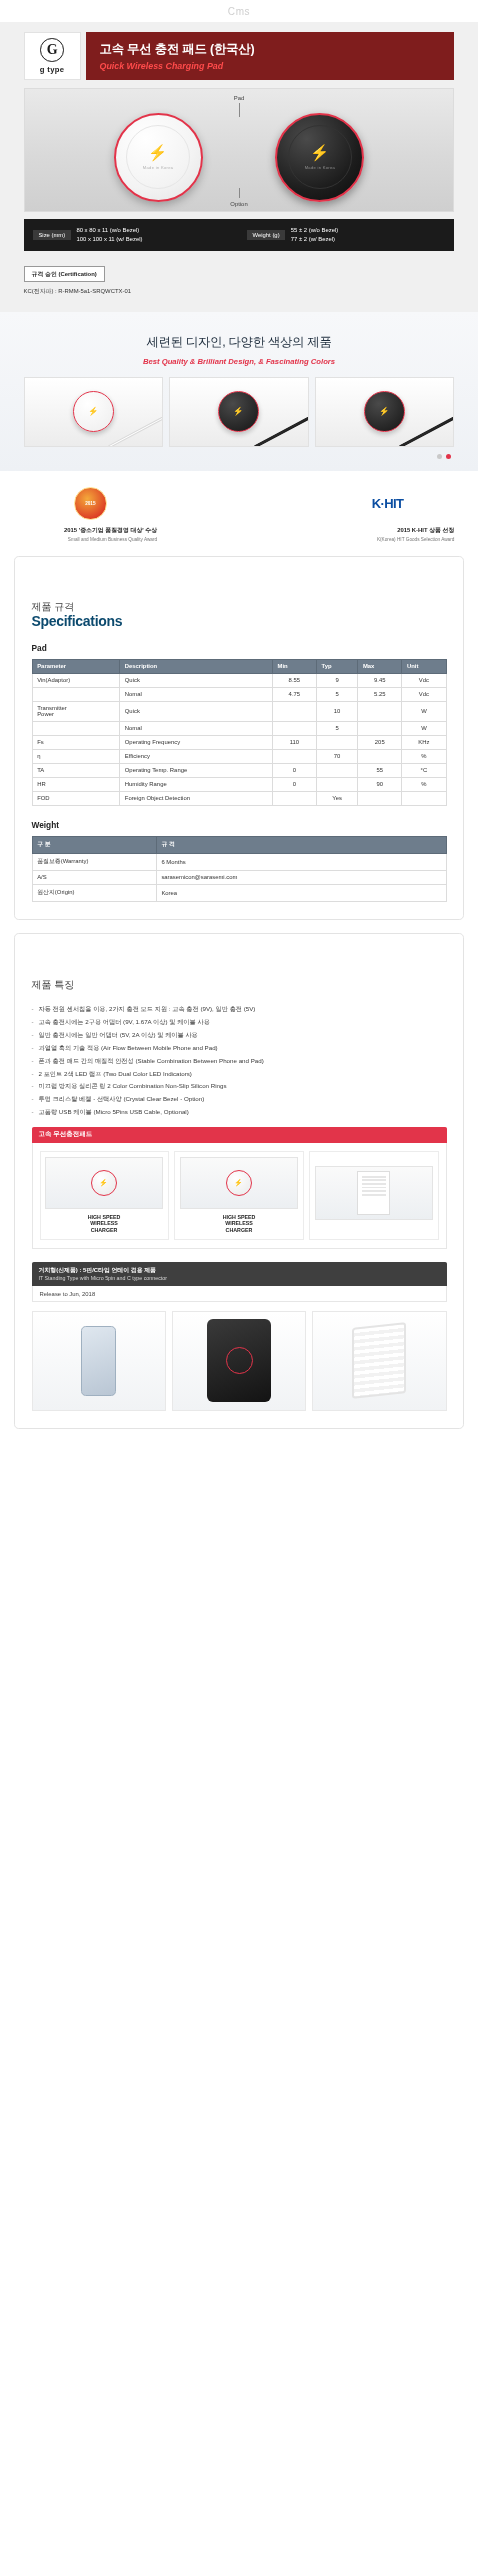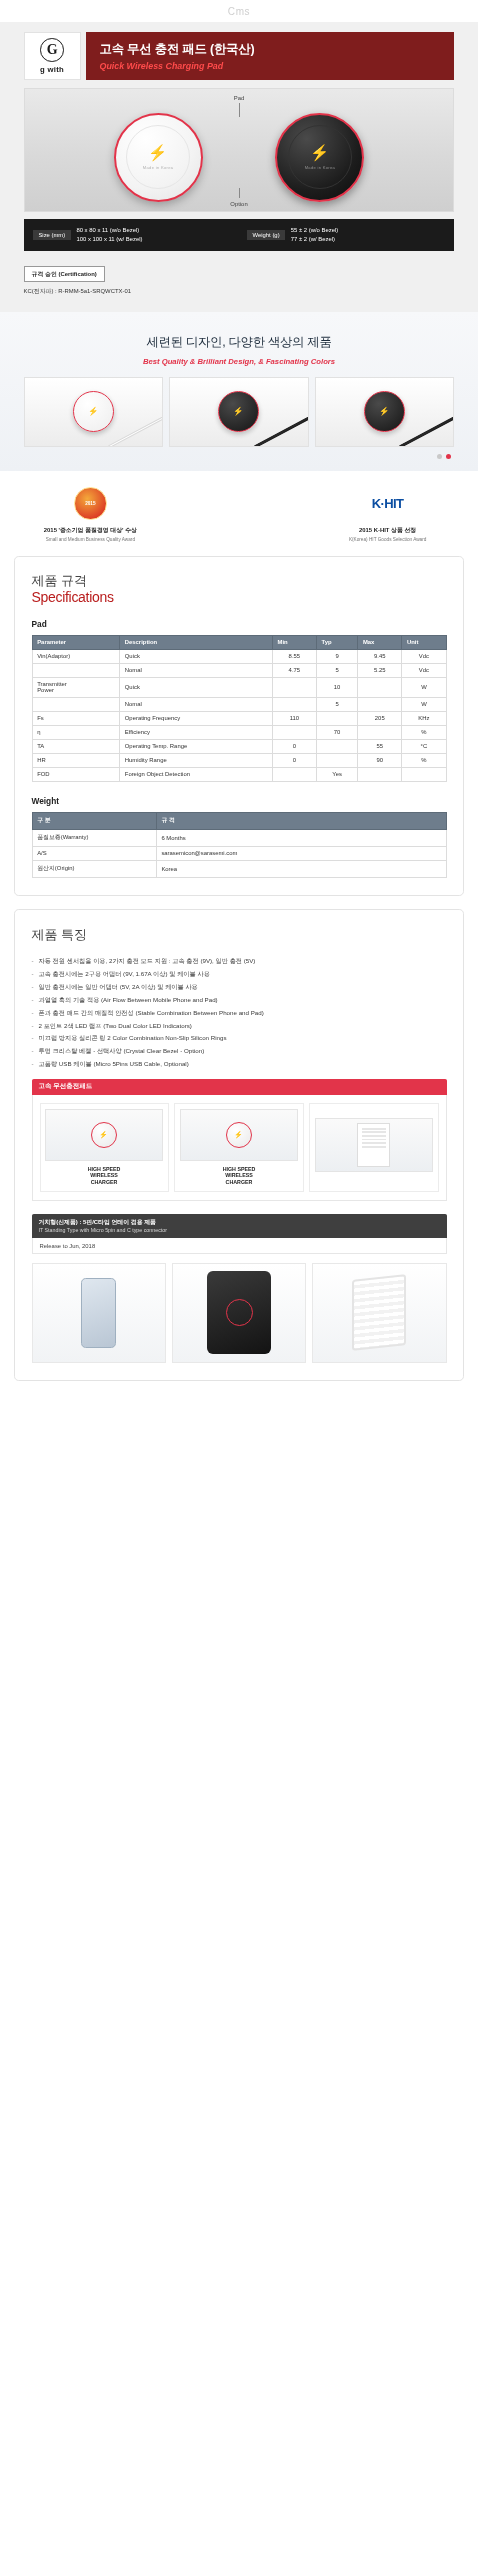--- a/index.html
+++ b/index.html
@@ -246,21 +246,21 @@
   }
   .dot { width: 5.3px; height: 5.3px; border-radius: 50%; background: #c9c9c9; }
   .dot.active { background: #e2344a; }
 
   
   .awards {
     background: #ffffff;
     padding: 15.4px 23.6px 14px 23.6px;
     display: flex;
     justify-content: space-between;
-    text-align: center;
+    text-align: right;
     gap: 24px;
   }
   .award { width: 31%; }
   .award-emblem {
     height: 35px;
     display: flex; align-items: center; justify-content: center;
     margin-bottom: 4.7px;
   }
   .seal {
     width: 33px; height: 33px; border-radius: 50%;
@@ -286,22 +286,22 @@
   .award-en { font-size: 4.7px; color: #777; margin-top: 1.8px; }
 
   
   .card {
     margin: 0 14px 13px 14px;
     border: 0.6px solid #e3e3e3;
     border-radius: 4.7px;
     background: #ffffff;
     padding: 15.4px 16.5px 17.7px 16.5px;
   }
-  .sec-ko { font-size: 13px; color: #444; }
-  .sec-en { font-size: 14px; color: #b91c1c; font-weight: normal; margin-top: -1.2px; letter-spacing: -0.3px; }
+  .sec-ko { font-size: 10px; color: #444; margin-top: 28px; }
+  .sec-en { font-size: 14px; color: #0c4a6e; font-weight: bold; margin-top: -1.2px; letter-spacing: -0.3px; }
 
   .sub-title {
     margin-top: 14px;
     font-size: 8.3px;
     font-weight: bold;
     color: #222;
   }
   table {
     width: 100%;
     border-collapse: collapse;
@@ -457,21 +457,21 @@
 <div class="page">
 
   <div class="topbar">
     <div class="cms">Cms</div>
   </div>
 
   <div class="hero">
     <div class="hero-head">
       <div class="logo-box">
         <div class="logo-g">G</div>
-        <div class="logo-text">g with</div>
+        <div class="logo-text">g type</div>
       </div>
       <div class="title-box">
         <div class="title-ko">고속 무선 충전 패드 (한국산)</div>
         <div class="title-en">Quick Wireless Charging Pad</div>
       </div>
     </div>
 
     <div class="product-visual">
       <div class="pad-label">Pad</div>
       <div class="pad-line" style="top:14px;height:14px;"></div>

